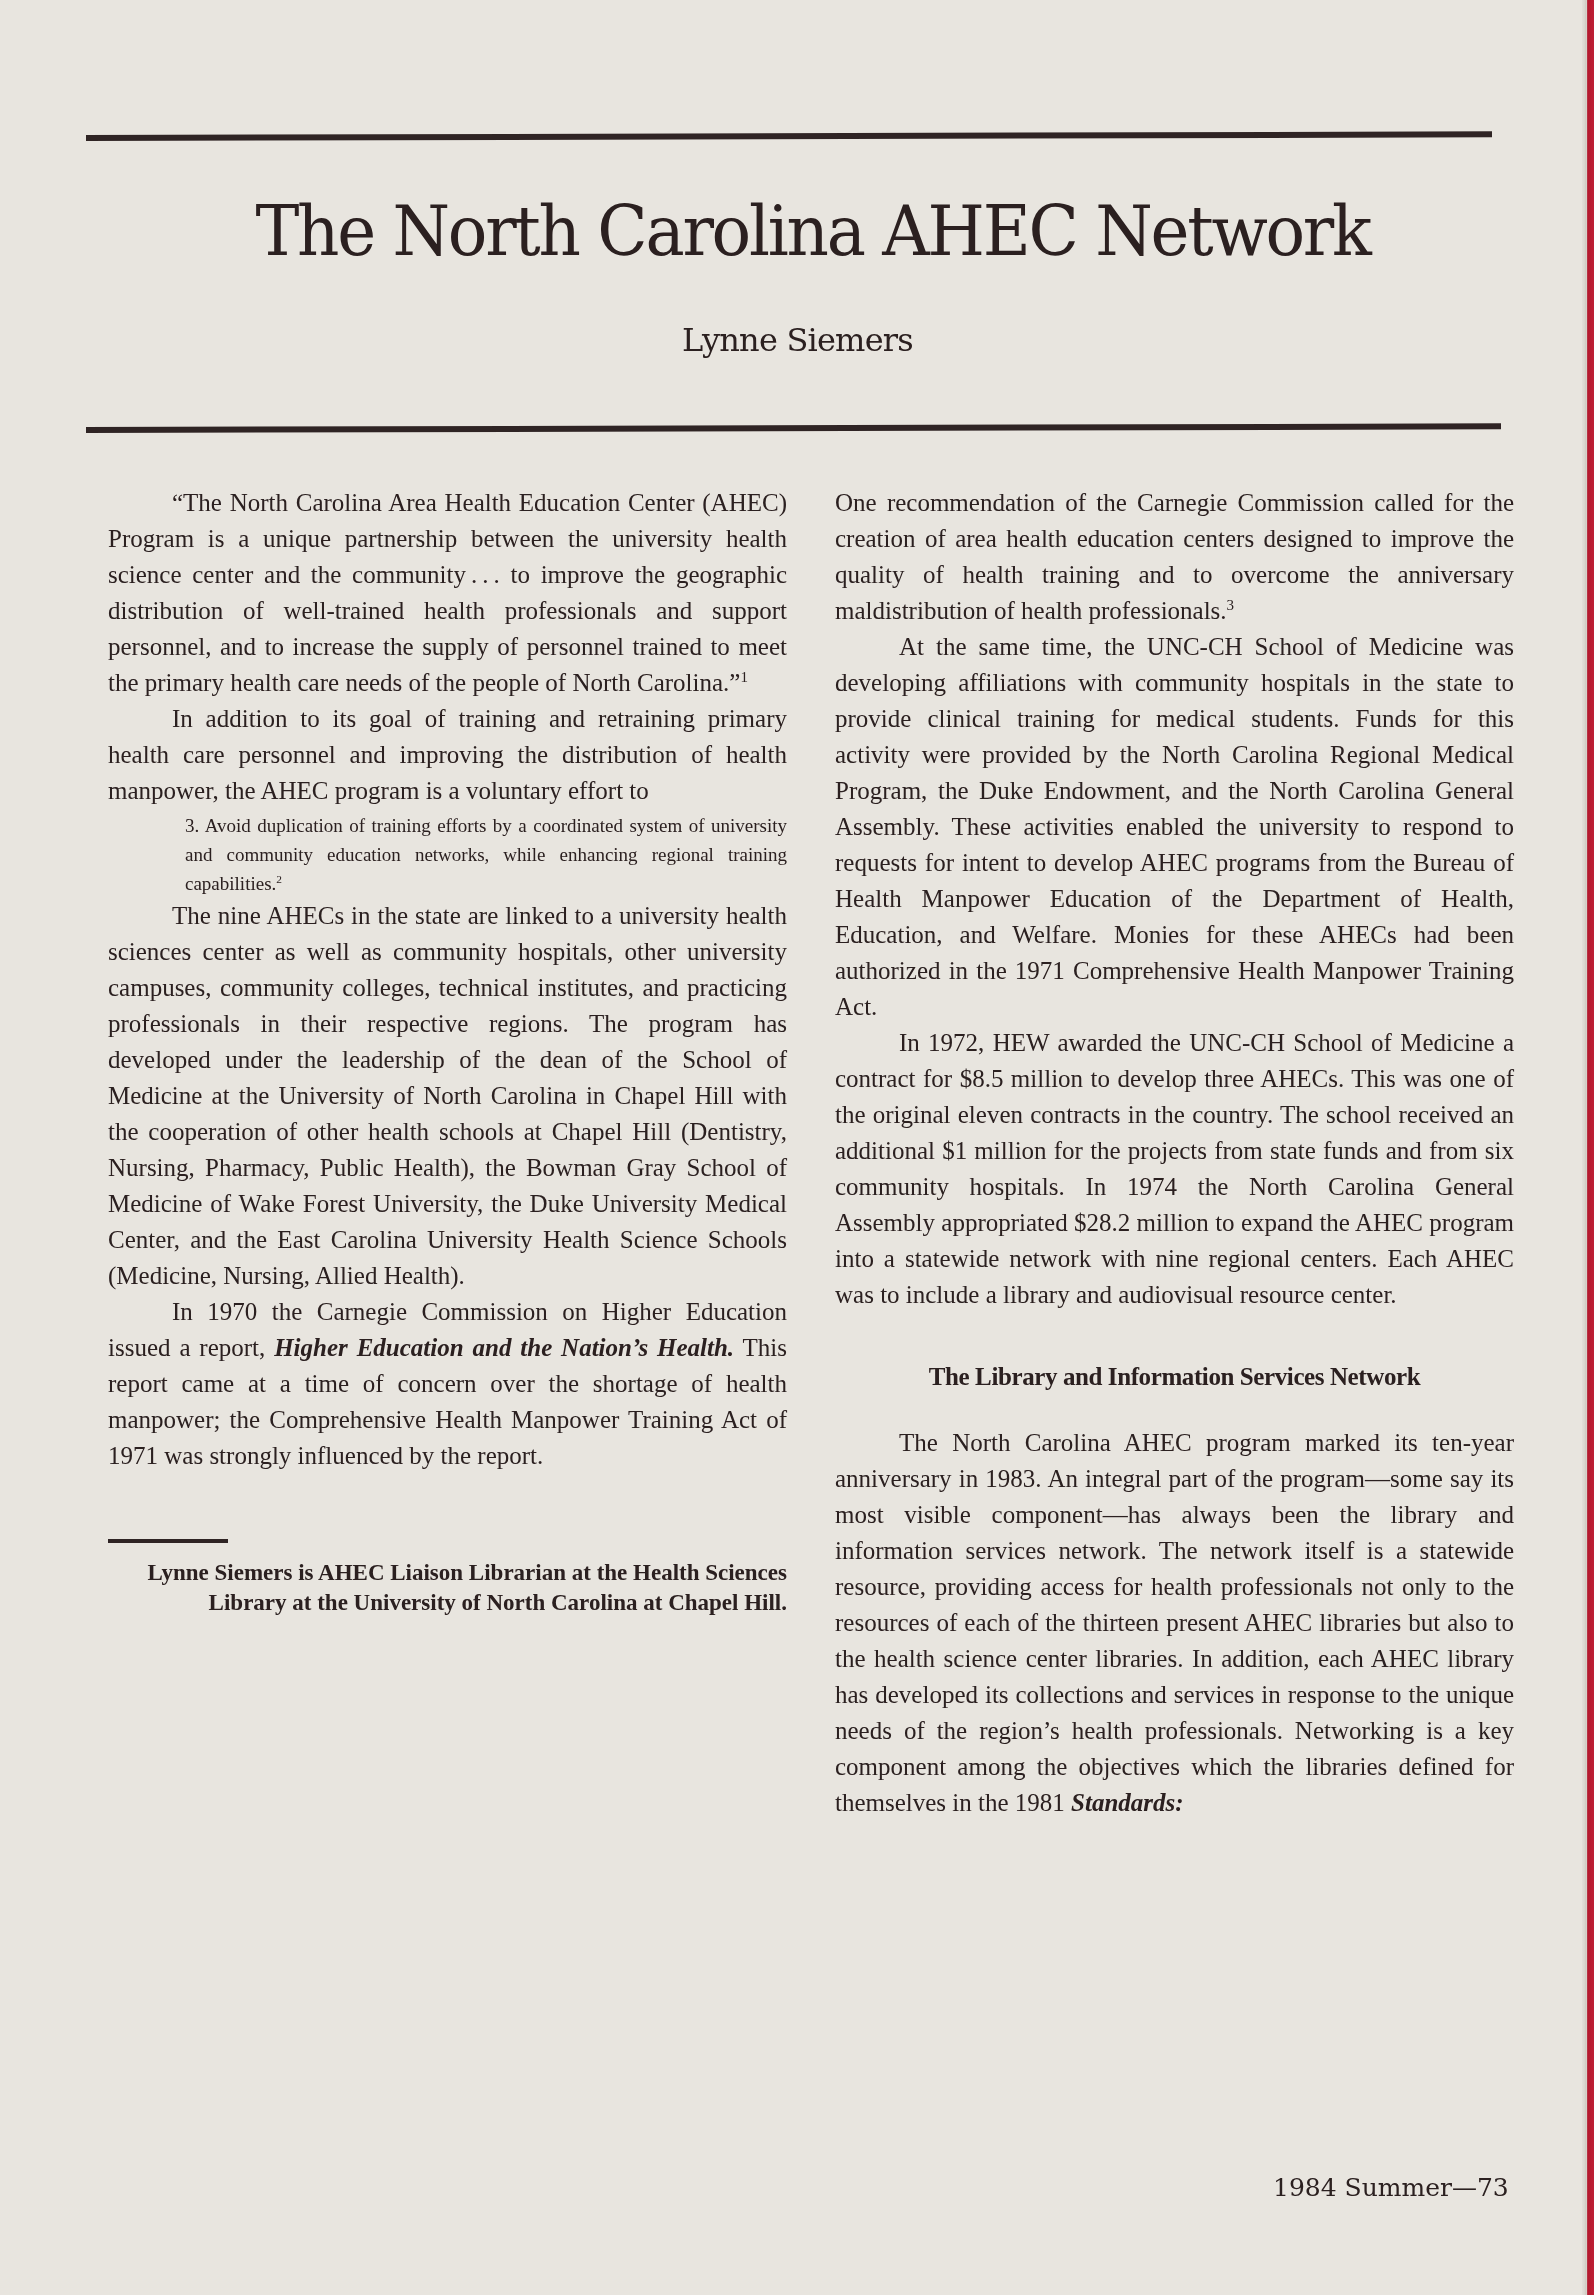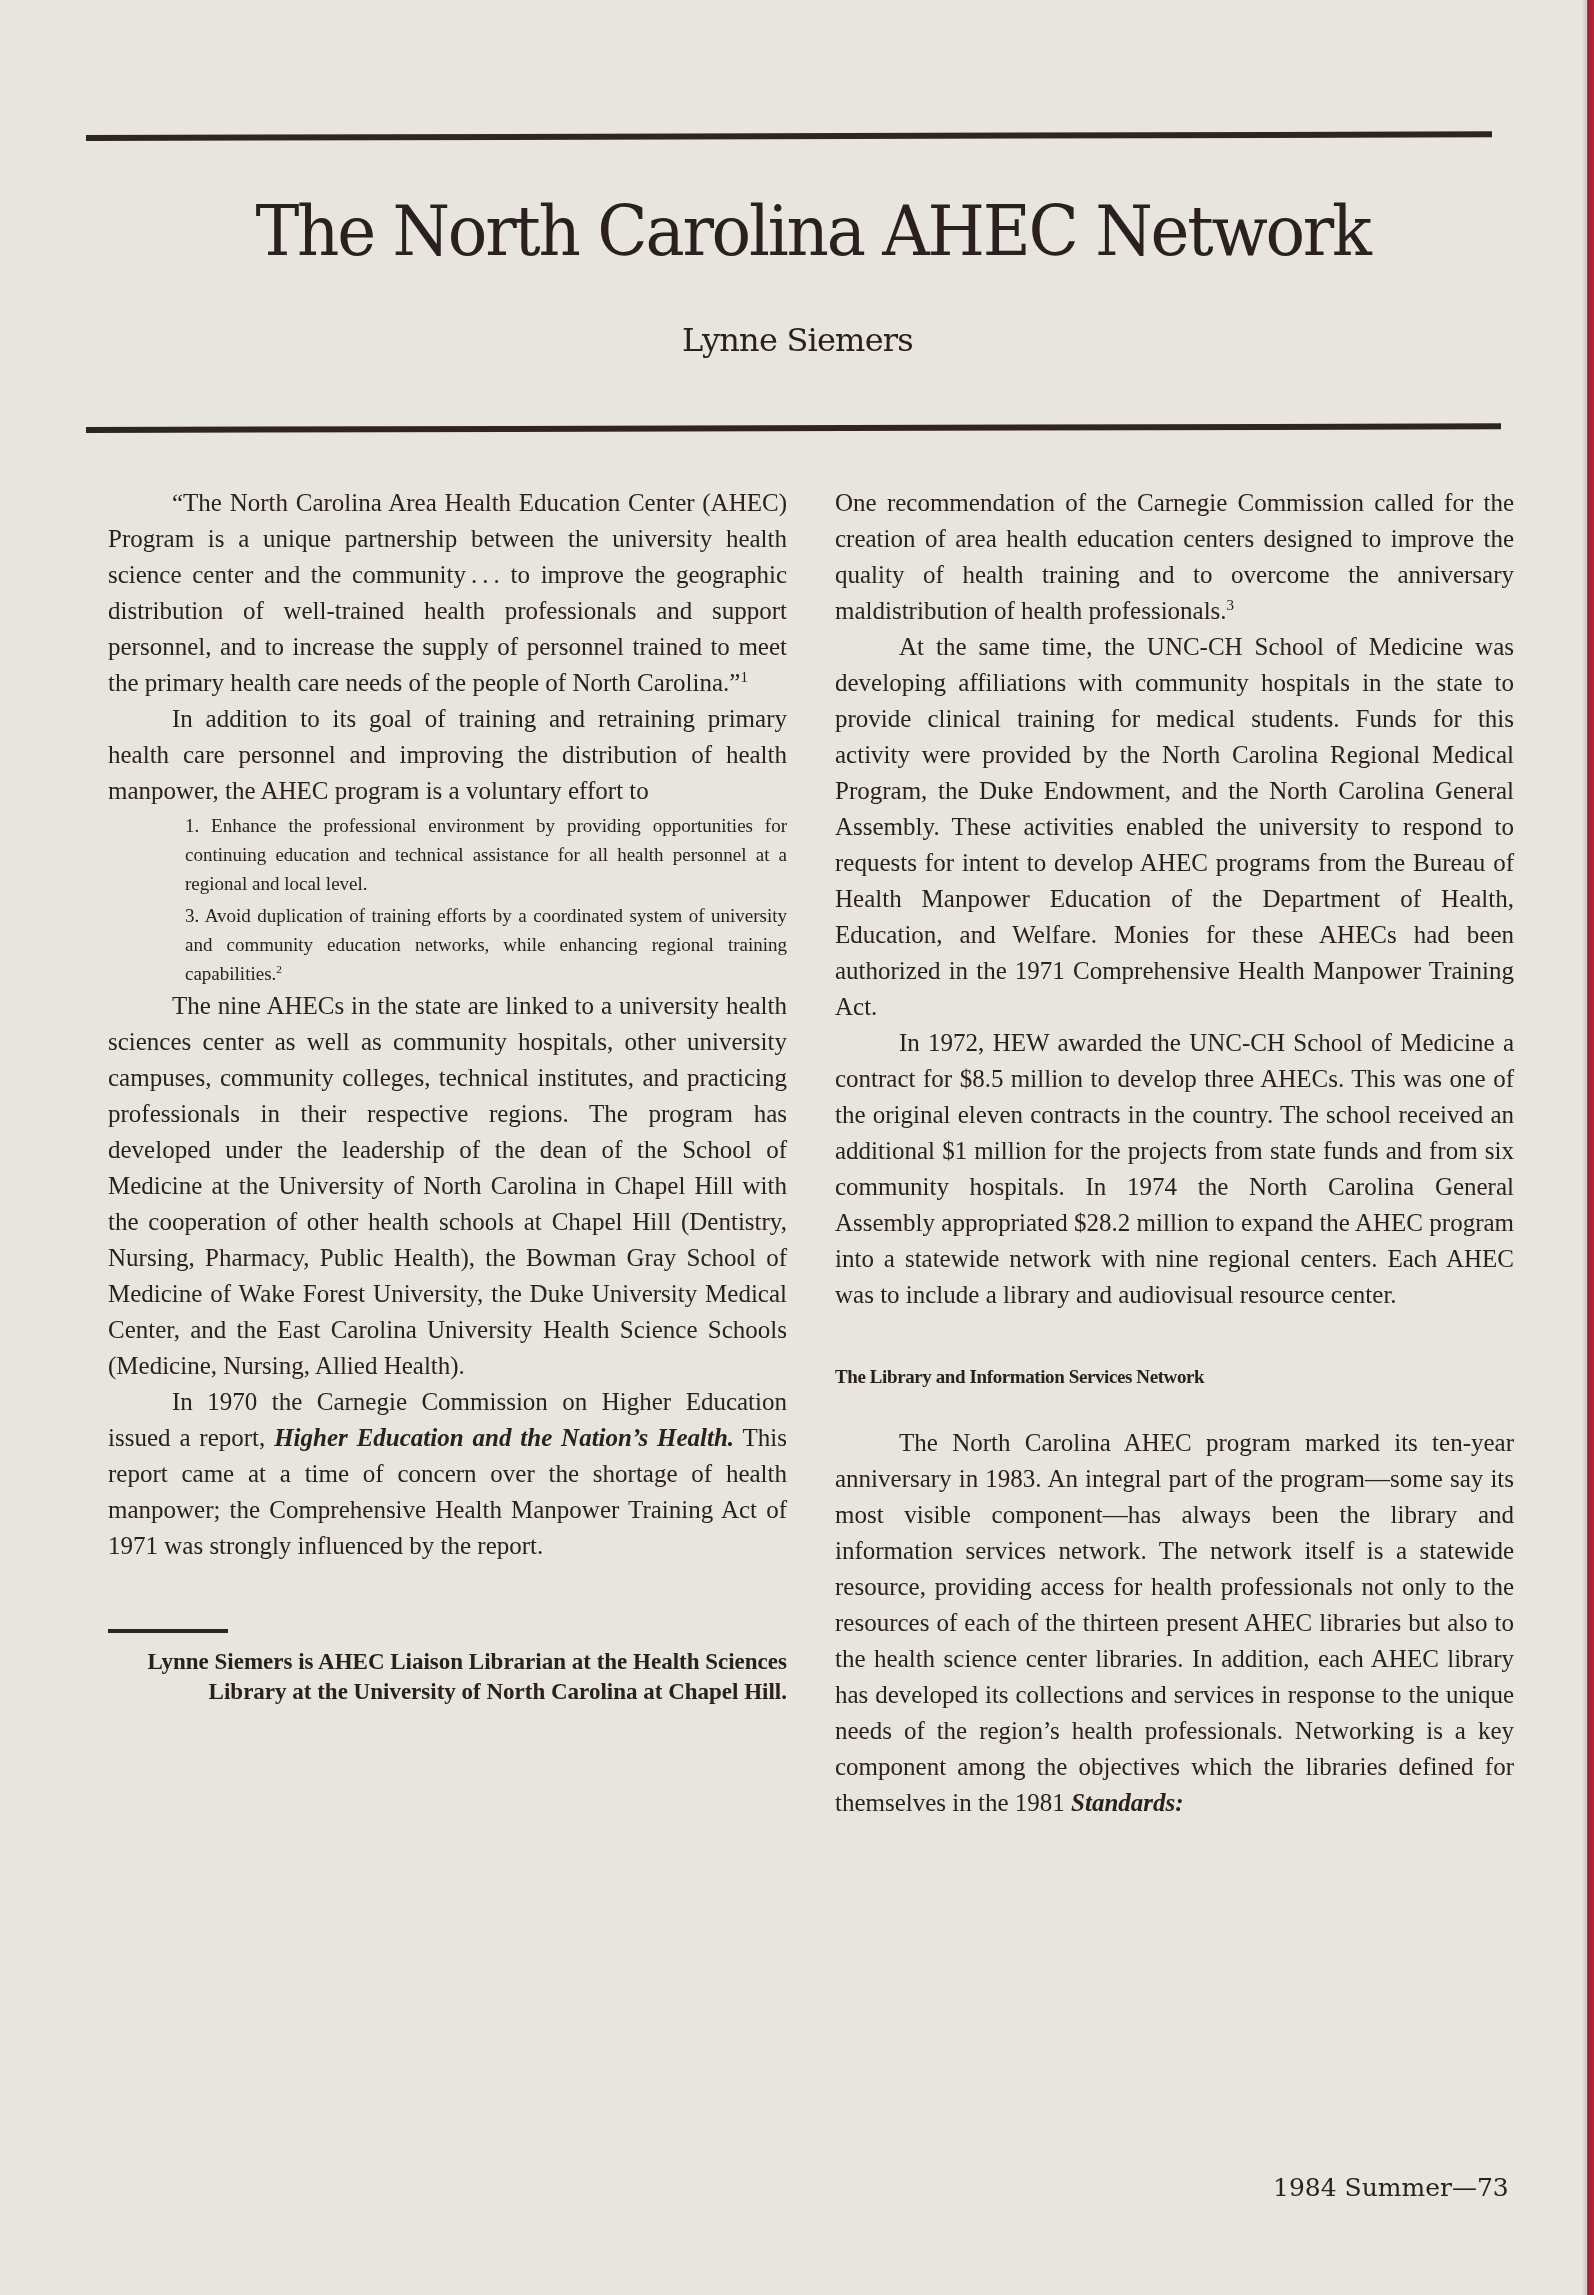--- a/index.html
+++ b/index.html
@@ -36,21 +36,21 @@
     font-family: "Liberation Serif", serif;
   }
   .col p { margin: 0; }
   .col .indent { text-indent: 64px; }
   #col-left { left: 108px; width: 679px; }
   #col-right { left: 835px; width: 679px; }
   .list { margin: 0; padding-left: 77px; font-size: 19px; line-height: 29px; }
   .list p { margin: 0; }
   .list .li { margin-top: 2.4px; }
   .subhead {
-    font-weight: bold; font-size: 19px; line-height: 36px; text-align: left;
+    font-weight: bold; font-size: 25px; line-height: 36px; text-align: center;
     margin: 32px 0 30px 0 !important; letter-spacing: -0.4px;
   }
   .footnote-rule { width: 120px; height: 4px; background: #2f2424; margin: 65px 0 14.4px 0; }
   .footnote { font-weight: bold; font-size: 23px; line-height: 30px; text-align: right; }
   sup { font-size: 60%; line-height: 0; vertical-align: super; }
   em { font-style: italic; font-weight: bold; }
   .folio {
     position: absolute; top: 2173px; left: 1273px;
     font-family: "DejaVu Serif", serif; font-size: 25px;
   }
@@ -64,21 +64,20 @@
 
 <h1 class="title">The North Carolina AHEC Network</h1>
 <div class="author">Lynne Siemers</div>
 
 <div class="rule" id="rule-mid"></div>
 
 <div class="col" id="col-left">
   <p class="indent"><span>“The North Carolina Area Health Education Center (AHEC) Program is a unique partnership between the university health science center and the community . . . to improve the geographic distribution of well-trained health professionals and support personnel, and to increase the supply of personnel trained to meet the primary health care needs of the people of North Carolina.”</span><sup>1</sup></p>
   <p class="indent">In addition to its goal of training and retraining primary health care personnel and improving the distribution of health manpower, the AHEC program is a voluntary effort to</p>
   <div class="list">
-    <p class="li">1. Enhance the professional environment by providing opportunities for continuing education and technical assistance for all health personnel at a regional and local level.</p>
     <p class="li"><span>3. Avoid duplication of training efforts by a coordinated system of university and community education networks, while enhancing regional training capabilities.</span><sup>2</sup></p>
   </div>
   <p class="indent">The nine AHECs in the state are linked to a university health sciences center as well as community hospitals, other university campuses, community colleges, technical institutes, and practicing professionals in their respective regions. The program has developed under the leadership of the dean of the School of Medicine at the University of North Carolina in Chapel Hill with the cooperation of other health schools at Chapel Hill (Dentistry, Nursing, Pharmacy, Public Health), the Bowman Gray School of Medicine of Wake Forest University, the Duke University Medical Center, and the East Carolina University Health Science Schools (Medicine, Nursing, Allied Health).</p>
   <p class="indent"><span>In 1970 the Carnegie Commission on Higher Education issued a report, </span><em>Higher Education and the Nation’s Health.</em><span> This report came at a time of concern over the shortage of health manpower; the Comprehensive Health Manpower Training Act of 1971 was strongly influenced by the report.</span></p>
   <div class="footnote-rule"></div>
   <p class="footnote">Lynne Siemers is AHEC Liaison Librarian at the Health Sciences Library at the University of North Carolina at Chapel Hill.</p>
 </div>
 
 <div class="col" id="col-right">
   <p><span>One recommendation of the Carnegie Commission called for the creation of area health education centers designed to improve the quality of health training and to overcome the anniversary maldistribution of health professionals.</span><sup>3</sup></p>

